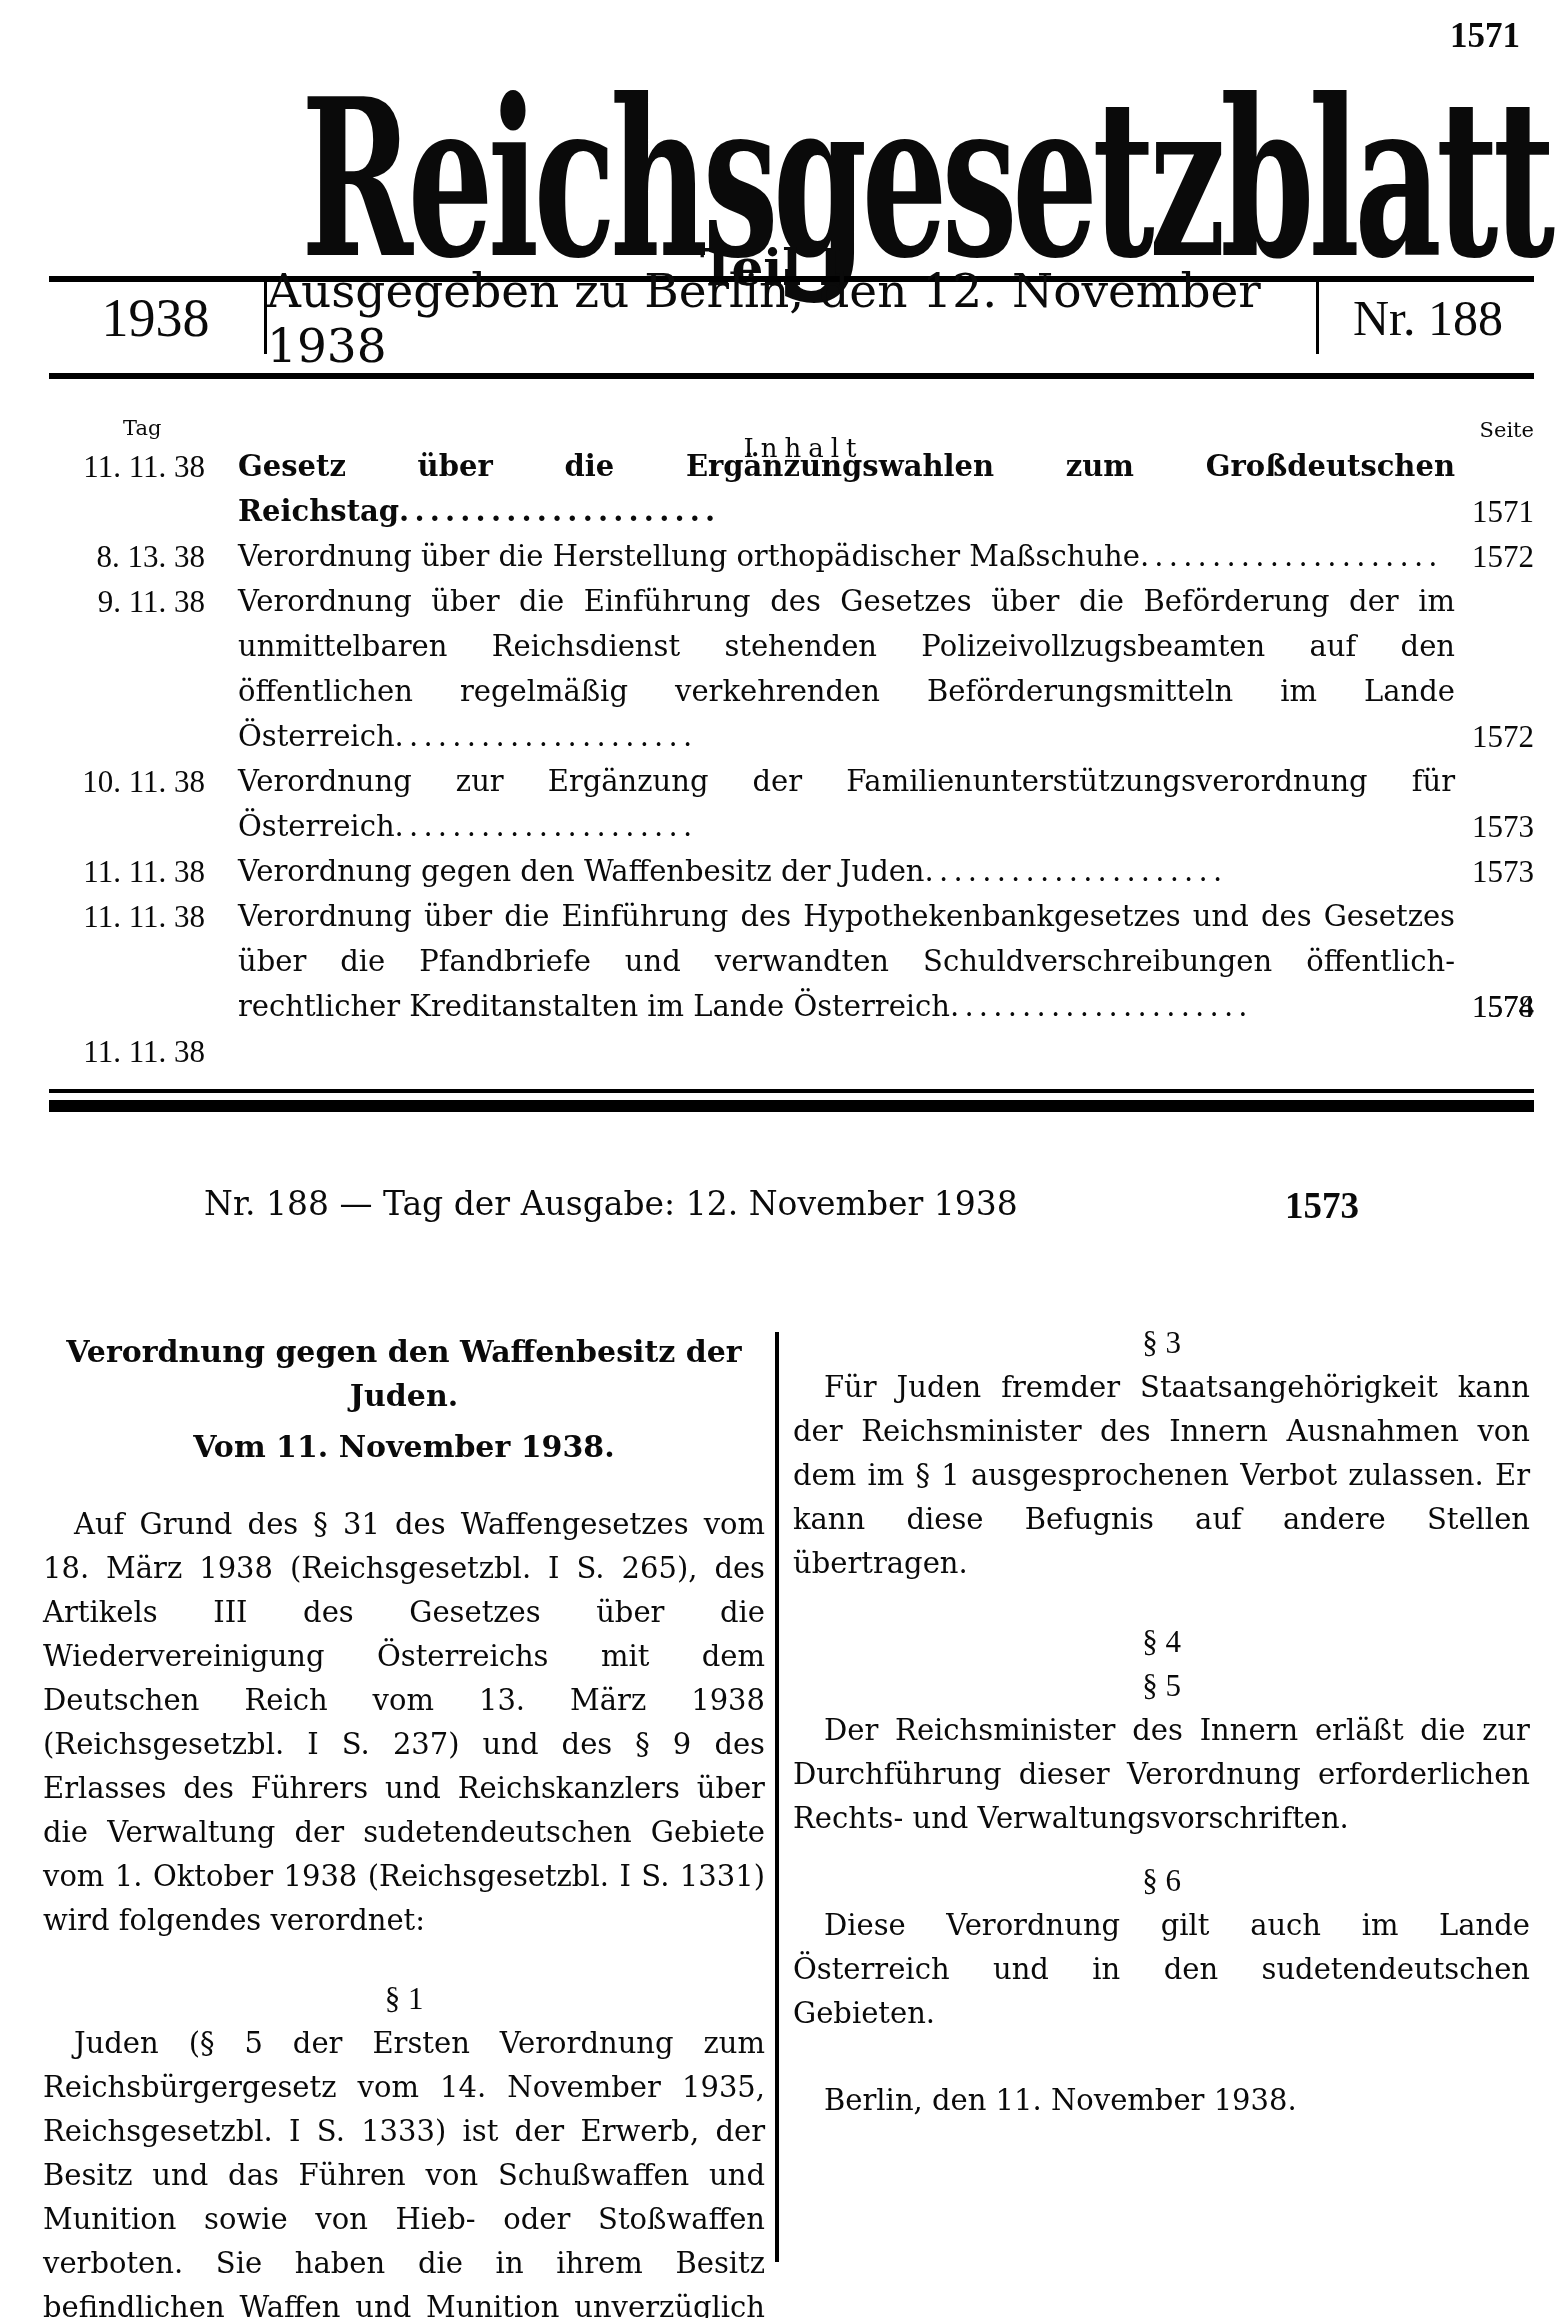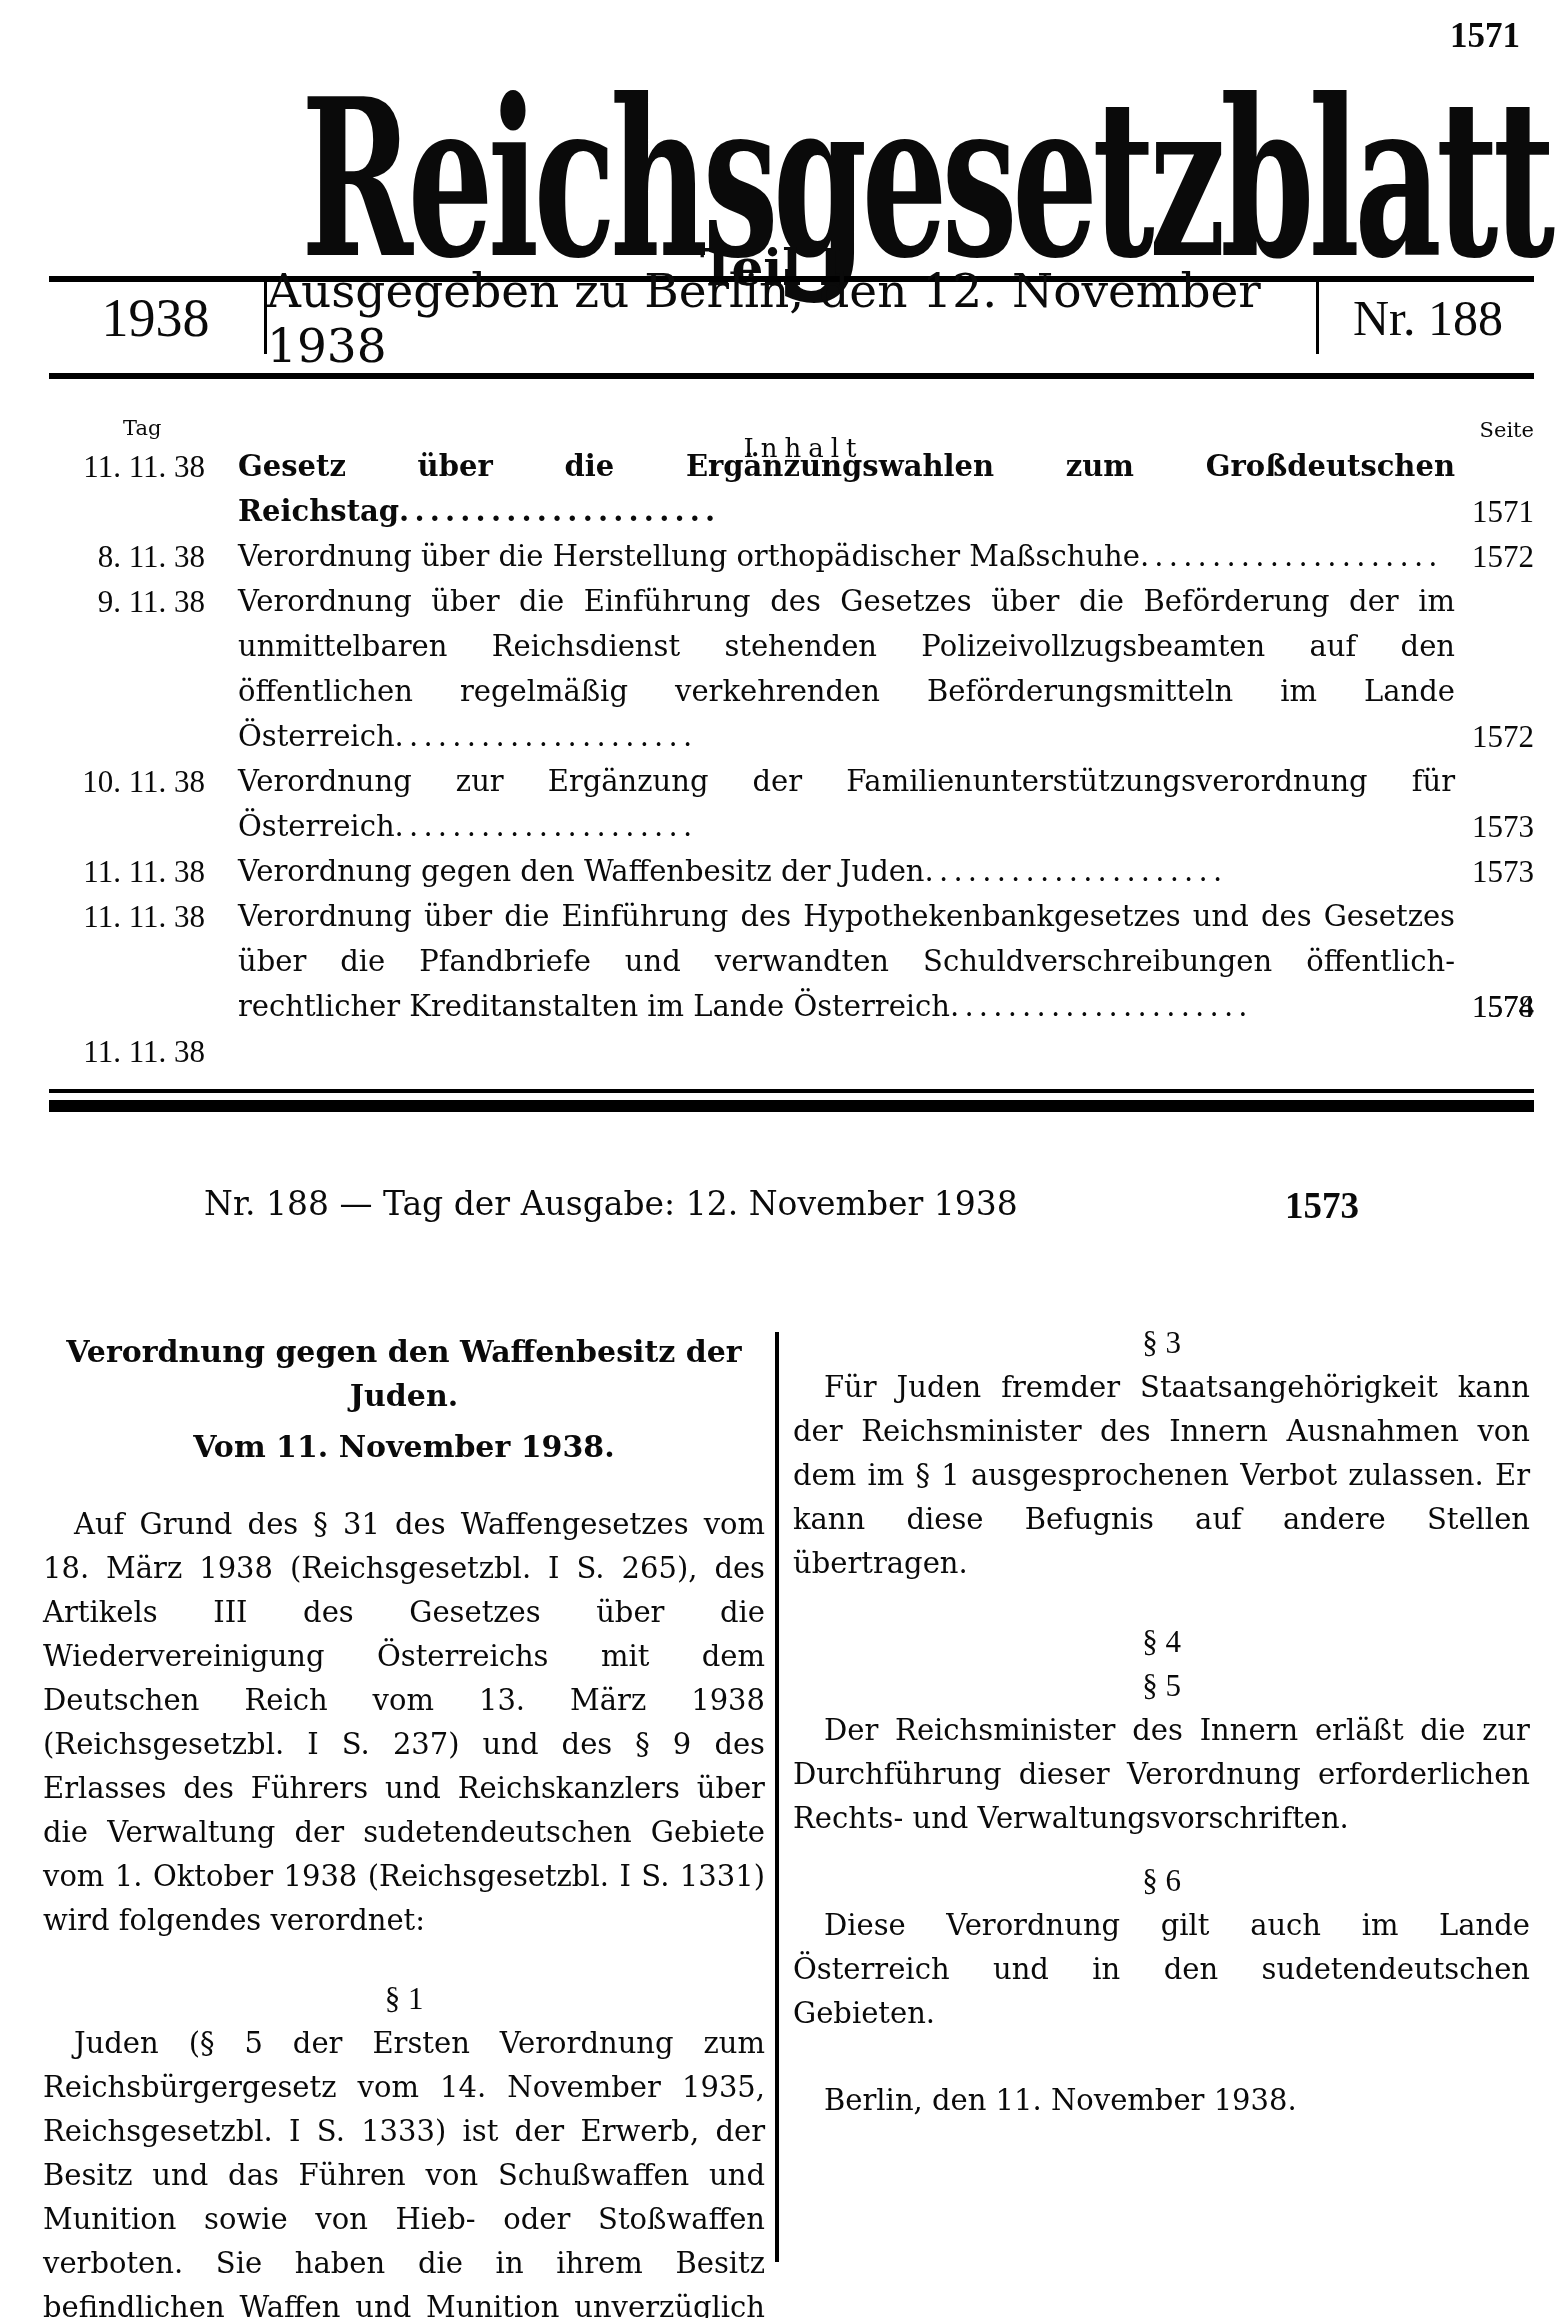--- a/index.html
+++ b/index.html
@@ -58,21 +58,21 @@
     <span class="h-inhalt">Inhalt</span>
     <span class="h-seite">Seite</span>
   </div>
 
   <div class="toc-row">
     <span class="date">11. 11. 38</span>
     <div class="title bold"><span>Gesetz über die Ergänzungswahlen zum Großdeutschen Reichstag</span><span class="dots">.....................</span></div>
     <span class="page">1571</span>
   </div>
   <div class="toc-row">
-    <span class="date">8. 11. 38</span>
+    <span class="date">8. 13. 38</span>
     <div class="title"><span>Verordnung über die Herstellung orthopädischer Maßschuhe</span><span class="dots">.....................</span></div>
     <span class="page">1572</span>
   </div>
   <div class="toc-row">
     <span class="date">9. 11. 38</span>
     <div class="title"><span>Verordnung über die Einführung des Gesetzes über die Beförderung der im unmittelbaren Reichsdienst stehenden Polizeivollzugsbeamten auf den öffentlichen regelmäßig verkehrenden Beförderungsmitteln im Lande Österreich</span><span class="dots">.....................</span></div>
     <span class="page">1572</span>
   </div>
   <div class="toc-row">
     <span class="date">10. 11. 38</span>

